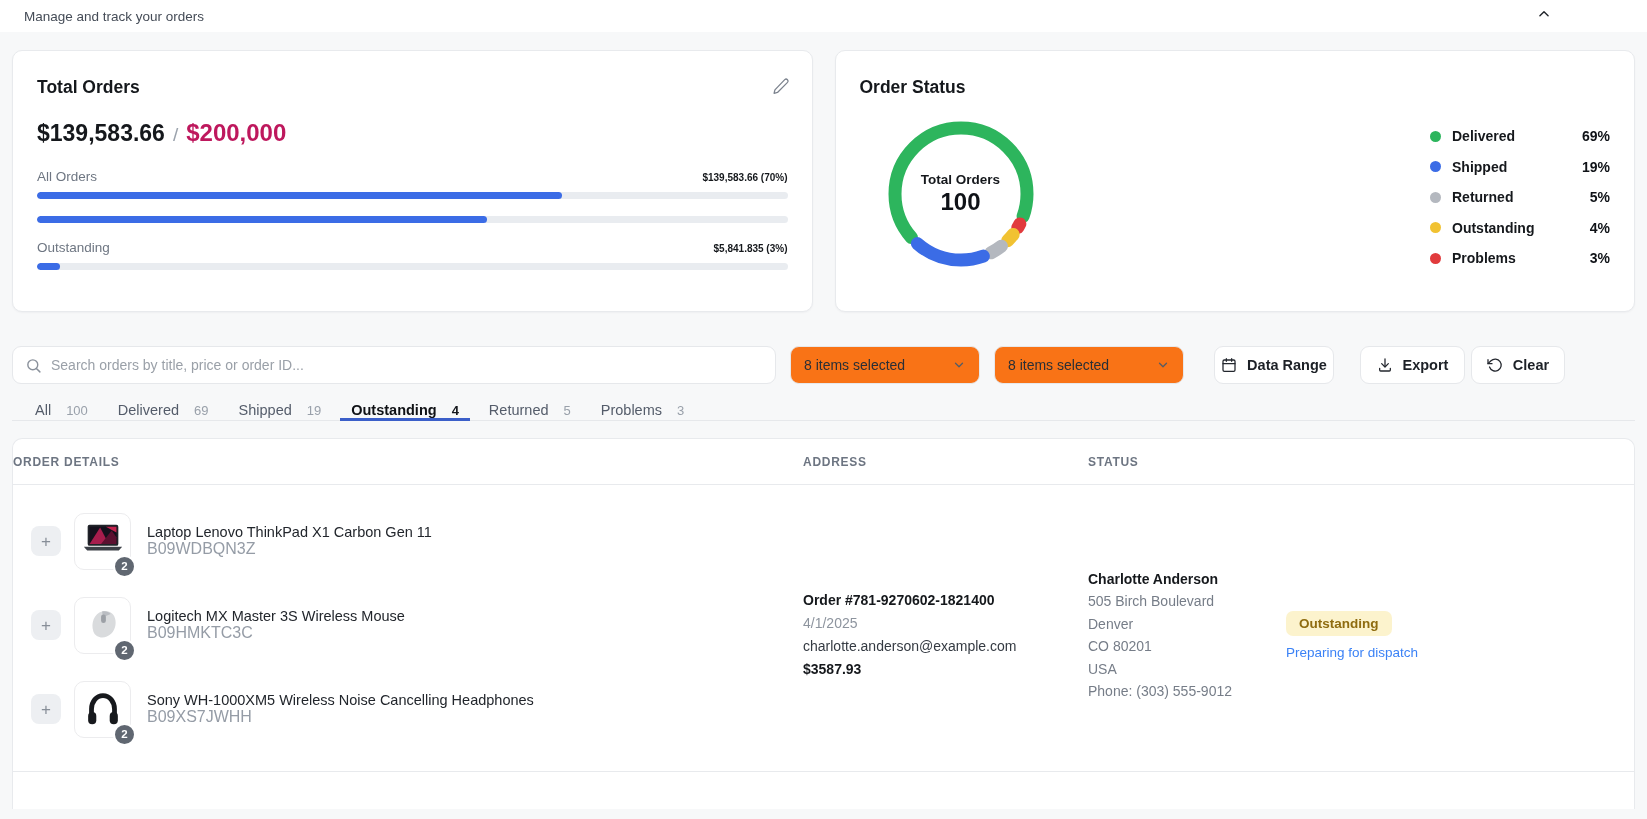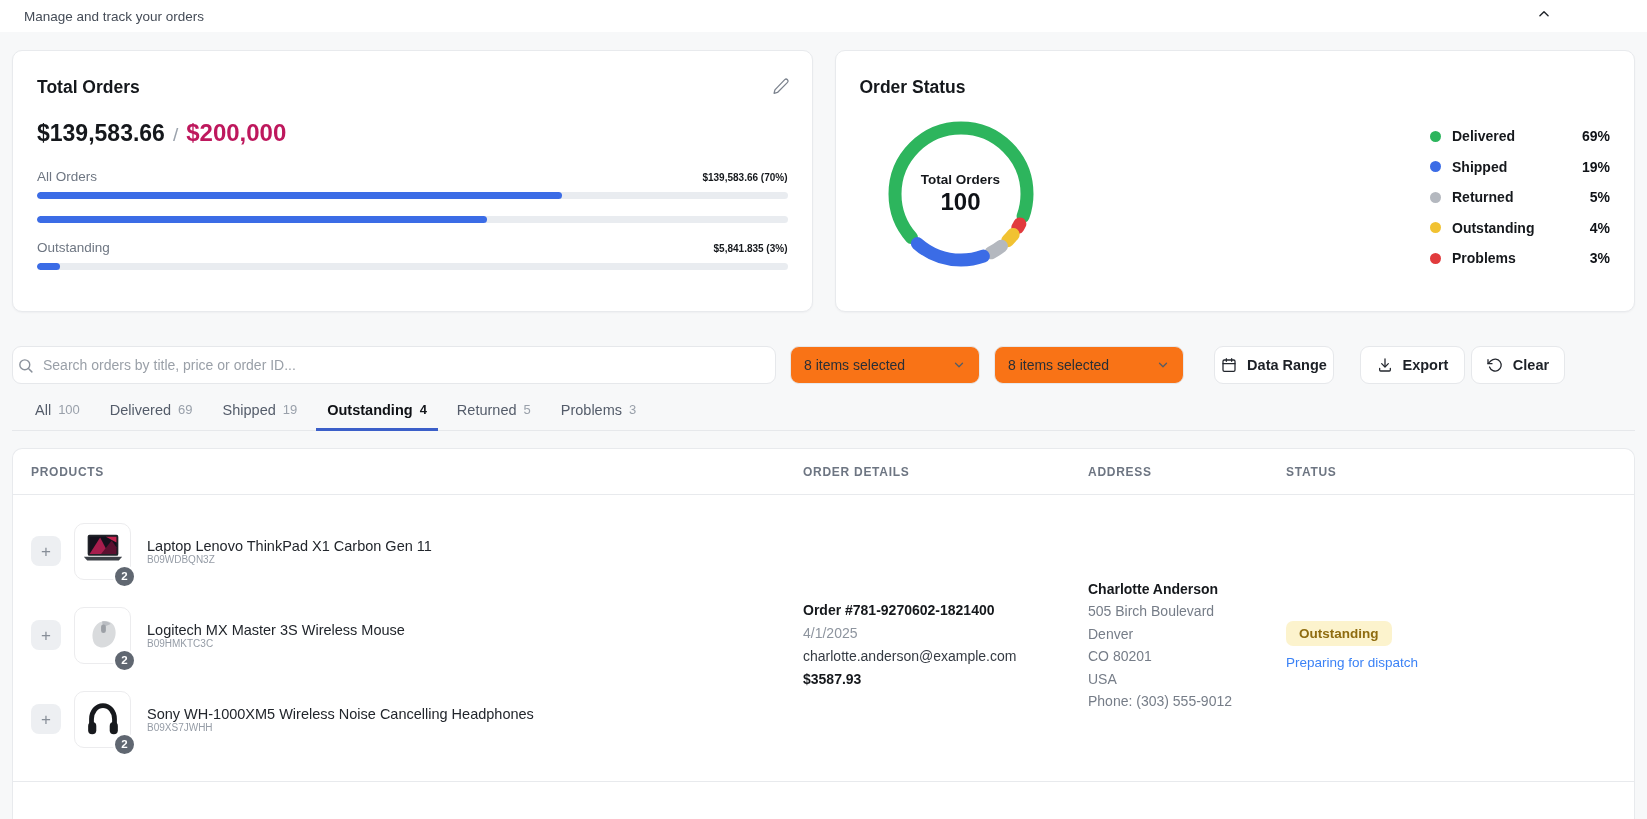--- a/index.html
+++ b/index.html
@@ -36,35 +36,35 @@
   .donut-center .lbl { font-size:13.5px; font-weight:600; color:#15181c; }
   .donut-center .val { font-size:24px; font-weight:800; color:#0f1217; margin-top:1px; }
   .legend { position:absolute; right:24px; top:70px; width:180px; }
   .legend-row { display:flex; align-items:center; height:30.5px; }
   .legend-dot { width:11px; height:11px; border-radius:50%; margin-right:11px; flex:none; }
   .legend-label { font-size:14px; font-weight:600; color:#15181c; flex:1; }
   .legend-value { font-size:14px; font-weight:700; color:#0f1217; }
   
   .filter-row { margin-top:34px; display:flex; height:38px; }
   .search-box { flex:none; width:764px; background:#fff; border:1px solid #e6e8eb; border-radius:9px;
-                display:flex; align-items:center; padding:0 4px; gap:9px; }
+                display:flex; align-items:center; padding:0 12px; gap:9px; }
   .search-box input { border:none; outline:none; flex:1; font-size:14px; color:#2a2f36; font-family:inherit; background:transparent; }
   .search-box input::placeholder { color:#9aa0a8; }
   .dropdown { flex:none; width:190px; margin-left:14px; background:#f97316; border:1px solid #e6e8eb; border-radius:9px;
               display:flex; align-items:center; justify-content:space-between; padding:0 13px; cursor:pointer; }
   .dropdown .dd-text { font-size:14px; color:#2a2f36; }
   .btn { flex:none; background:#fff; border:1px solid #e6e8eb; border-radius:9px; cursor:pointer;
          display:flex; align-items:center; justify-content:center; gap:10px;
          font-size:14.5px; font-weight:600; color:#1d2127; font-family:inherit; }
   .btn-daterange { width:120px; margin-left:30px; }
   .btn-export    { width:105px; margin-left:26px; }
   .btn-clear     { width:94px;  margin-left:6px; }
   
   .tabs { margin-top:16px; display:flex; gap:8px; border-bottom:1px solid #e6e8eb; padding:0 12px; }
-  .tab { display:flex; align-items:flex-start; gap:7px; padding:2px 11px 10px; border:none; background:none; cursor:pointer;
+  .tab { display:flex; align-items:flex-end; gap:15px; padding:2px 11px 0; border:none; background:none; cursor:pointer;
          border-bottom:3px solid transparent; margin-bottom:-1px; font-family:inherit; }
   .tab-label { font-size:14.5px; font-weight:500; color:#545c6a; }
   .tab-count { font-size:13px; color:#99a0aa; }
   .tab.active { border-bottom-color:#3b5fc9; }
   .tab.active .tab-label { font-weight:700; color:#0f1115; }
   .tab.active .tab-count { color:#14171c; font-weight:600; }
   
   .table-card { margin-top:17px; background:#fff; border:1px solid #e8eaed; border-bottom:none;
                 border-radius:10px 10px 0 0; height:371px; overflow:hidden; }
   .thead, .trow { display:grid; grid-template-columns:790px 285px 198px 1fr; }
@@ -75,21 +75,21 @@
   .cell-products { align-self:start; display:flex; flex-direction:column; }
   .product { display:flex; align-items:center; height:84px; padding-left:18px; gap:13px; }
   .plus-btn { width:30px; height:30px; border-radius:8px; background:#edeff2; border:none; cursor:pointer;
               color:#878e98; font-size:17px; line-height:1; display:flex; align-items:center; justify-content:center; font-family:inherit; flex:none; }
   .thumb { width:57px; height:57px; border:1px solid #ececee; border-radius:10px; background:#fff; position:relative;
            display:flex; align-items:center; justify-content:center; flex:none; margin-right:3px; }
   .qty-badge { position:absolute; right:-6px; bottom:-9px; width:23px; height:23px; border-radius:50%;
                background:#606771; color:#fff; font-size:11.5px; font-weight:600; border:2.5px solid #fff;
                display:flex; align-items:center; justify-content:center; }
   .p-title { font-size:14.5px; color:#22262c; }
-  .p-sku { font-size:10px; color:#959ca6; }
+  .p-sku { font-size:16px; color:#959ca6; }
   .cell-order { font-size:14px; line-height:23px; }
   .o-num { font-weight:700; color:#15181c; }
   .o-date { color:#8d949e; }
   .o-email { color:#343a42; }
   .o-total { font-weight:700; color:#15181c; }
   .cell-address { font-size:14px; line-height:22.5px; }
   .a-name { font-weight:700; color:#15181c; }
   .a-line { color:#767d88; }
   .cell-status { align-self:center; }
   .status-badge { display:inline-block; background:#fcf3cd; color:#8f6c10; font-size:13.5px; font-weight:600;
@@ -267,21 +267,20 @@
       <span class="tab-count">5</span>
     </button>
     <button class="tab">
       <span class="tab-label">Problems</span>
       <span class="tab-count">3</span>
     </button>
   </div>
 
   <div class="table-card">
     <div class="thead">
-      <div class="th th-products">PRODUCTS</div>
       <div class="th">ORDER DETAILS</div>
       <div class="th">ADDRESS</div>
       <div class="th">STATUS</div>
     </div>
 
     <div class="trow">
 
       <div class="cell-products">
         <div class="product">
           <button class="plus-btn">

